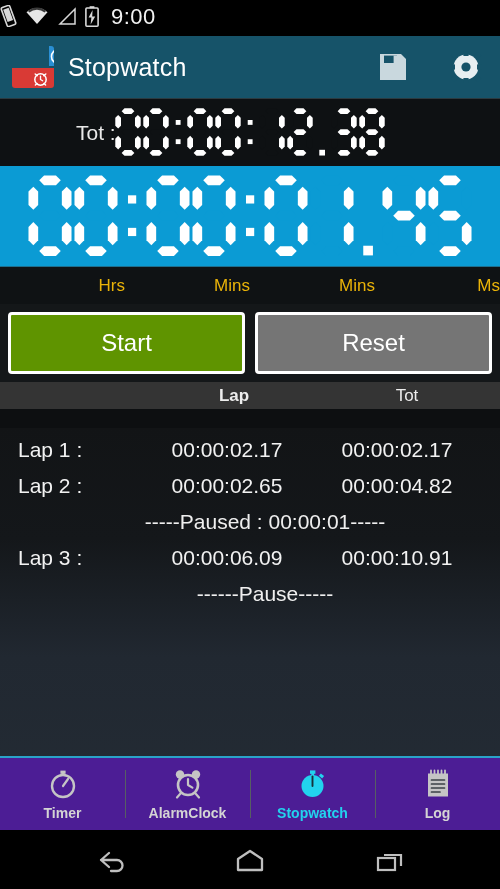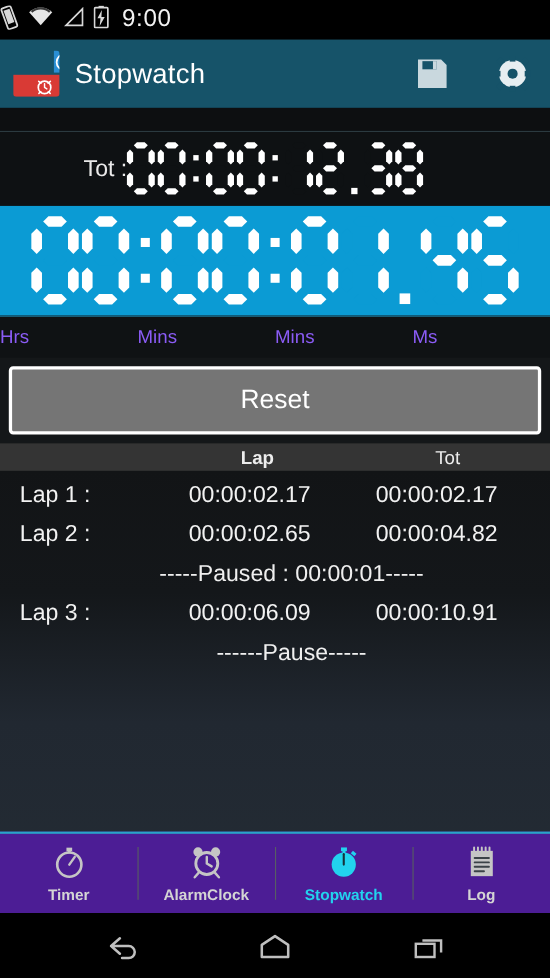--- a/index.html
+++ b/index.html
@@ -41,42 +41,41 @@
     letter-spacing:0.2px;
   }
   .header-actions { margin-left:auto; display:flex; align-items:center; gap:42px; }
   .hdr-btn { background:none; border:none; cursor:pointer; line-height:0; padding:0; }
 
   
   .tot-panel {
     height:68px; background:#0e1113; display:flex; align-items:center;
     justify-content:center; border-top:1px solid #2b3a40;
     position:relative;
-    margin-top:21px;
   }
   .tot-label {
     color:#e9e9e9; font-size:21px; position:absolute; left:76px; top:50%;
     transform:translateY(-50%);
   }
   .seg-row { display:flex; align-items:center; }
   .seg { position:relative; display:inline-block; }
   .seg svg { display:block; }
 
   
   .main-display {
     height:100px; background:#0b9bd4; display:flex; align-items:center;
     justify-content:center; overflow:hidden;
   }
 
   
   .units {
     height:38px; background:#0f1214; display:flex; align-items:center;
     border-top:1px solid #1d6f8e;
   }
-  .unit { flex:1; text-align:left; color:#8b5cf6; font-size:17px; }
+  .unit { flex:1; text-align:right; color:#eab308; font-size:17px; }
 
   
   .btn-row {
     height:78px; background:#141719; display:flex; align-items:center;
     gap:10px; padding:0 8px;
   }
   .btn {
     flex:1; height:62px; border:3px solid #ffffff; border-radius:4px;
     color:#ffffff; font-size:24px; font-family:"Liberation Sans", sans-serif;
     cursor:pointer; display:flex; align-items:center; justify-content:center;
@@ -457,20 +456,21 @@
   </div>
 
   <div class="units">
     <div class="unit">Hrs</div>
     <div class="unit">Mins</div>
     <div class="unit">Mins</div>
     <div class="unit">Ms</div>
   </div>
 
   <div class="btn-row">
+    <button class="btn start">Start</button>
     <button class="btn reset">Reset</button>
   </div>
 
   <div class="lap-head">
     <div class="col-lap"><span>Lap</span></div>
     <div class="col-tot">Tot</div>
   </div>
 
   <div class="lap-body" id="lap-body">
       <div class="lap-row">

